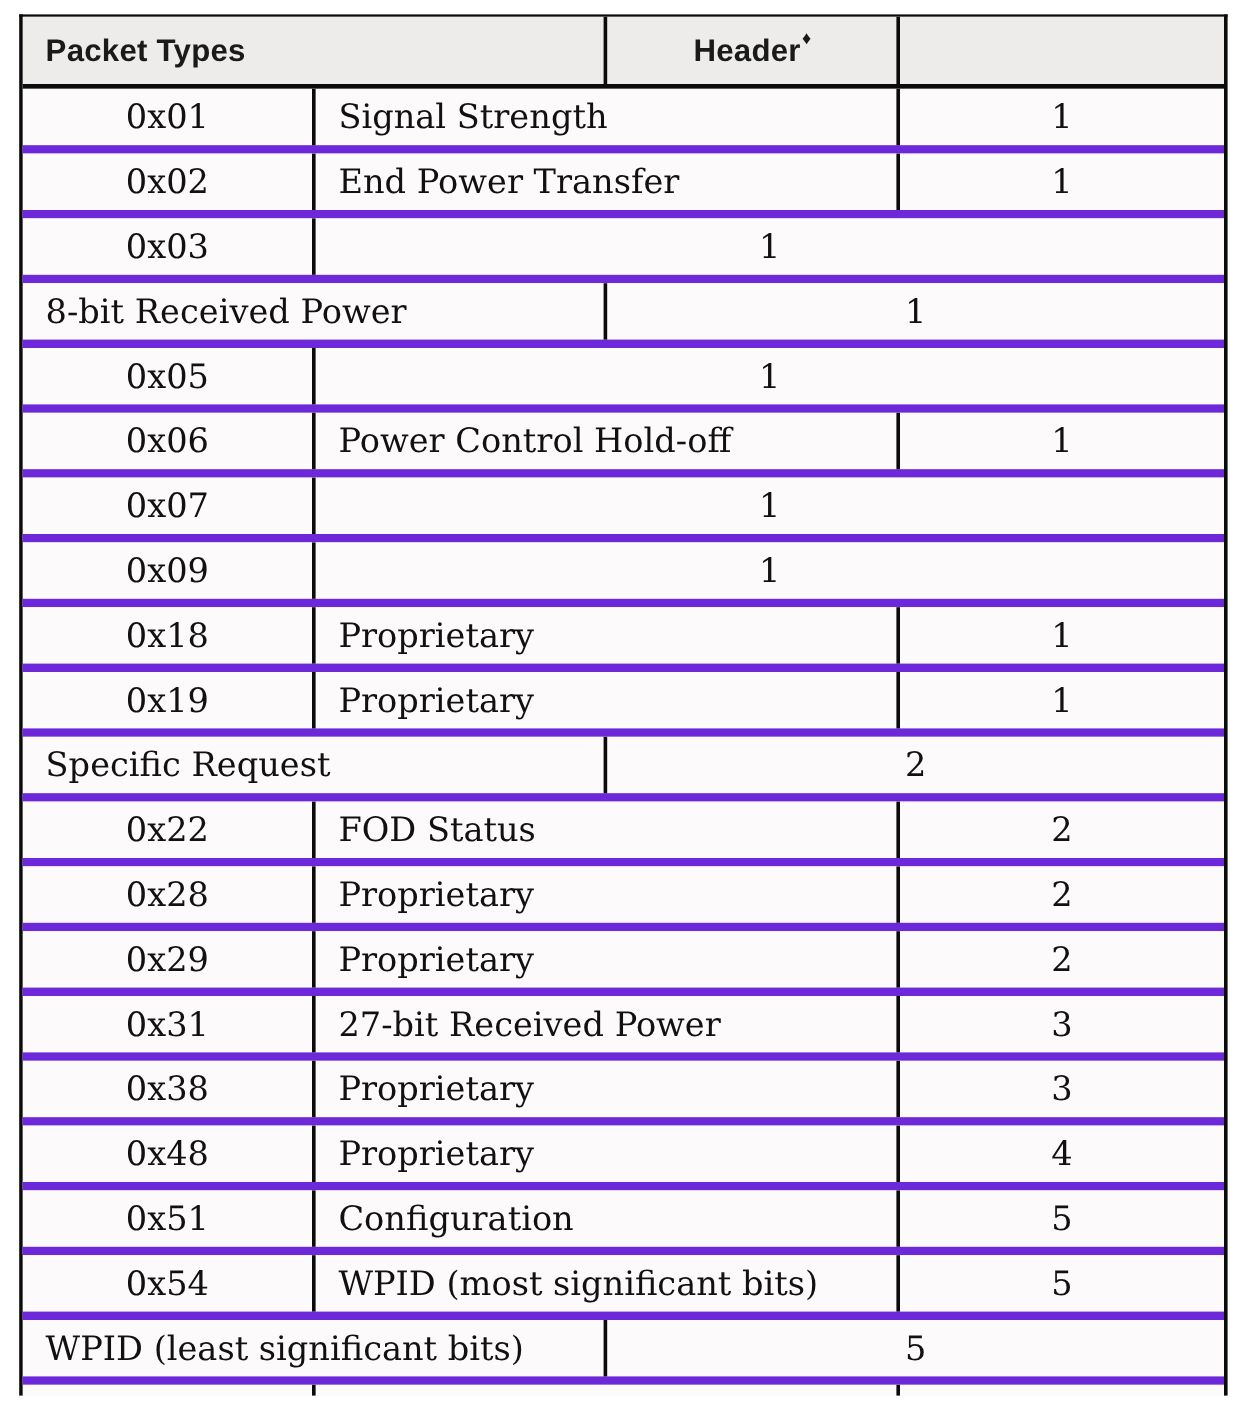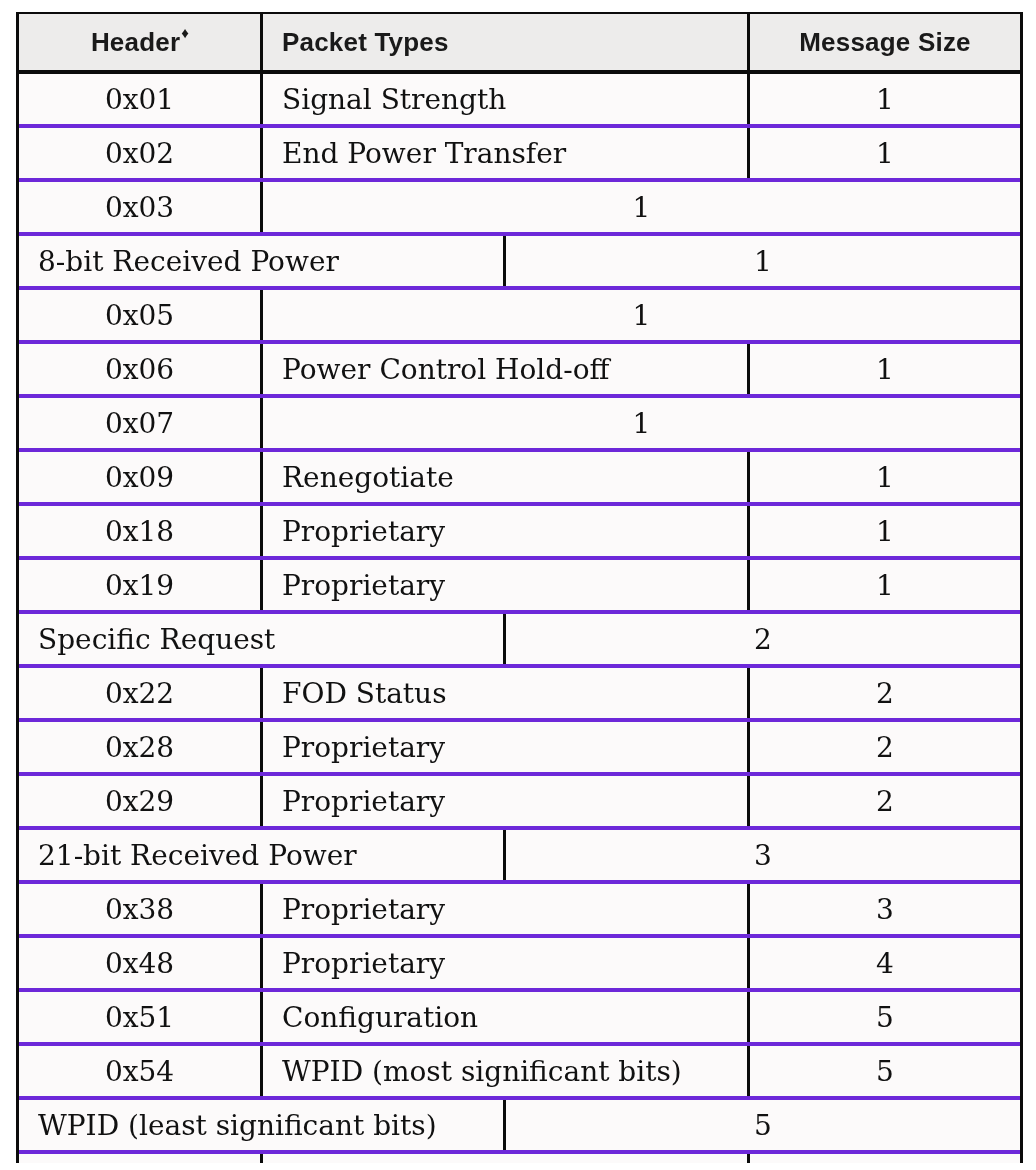--- a/index.html
+++ b/index.html
@@ -23,21 +23,21 @@
     width: 1007px;
     border-left: 3px solid #0b0b0b;
     border-right: 3px solid #0b0b0b;
     border-top: 2px solid #0b0b0b;
     background: #fcfbfb;
   }
 
   .tr {
     display: flex;
     align-items: stretch;
-    border-bottom: 4px solid #6d28d9;
+    border-bottom: 7px solid #6d28d9;
   }
 
   .tr.header-row {
     background: #edeceb;
     border-bottom: 4px solid #0b0b0b;
     height: 60px;
   }
 
   .tr.data-row {
     background: #fcfafa;
@@ -82,30 +82,27 @@
     color: #111111;
   }
 </style>
 </head>
 <body>
 
 <div class="page">
   <div class="packet-table">
 
     <div class="tr header-row">
+      <div class="th col-packet-type">
+        <span>Packet Types</span>
+      </div>
       <div class="th col-header-code">
         <span>Header</span>
           <sup>♦</sup>
       </div>
-      <div class="th col-packet-type">
-        <span>Packet Types</span>
-      </div>
-      <div class="th col-message-size">
-        <span>Message Size</span>
-      </div>
     </div>
 
     <div id="rows-container">
   <div class="tr data-row">
     <div class="td col-header-code">0x01</div>
     <div class="td col-packet-type">Signal Strength</div>
     <div class="td col-message-size">1</div>
   </div>
 
   <div class="tr data-row">
@@ -135,21 +132,20 @@
     <div class="td col-message-size">1</div>
   </div>
 
   <div class="tr data-row">
     <div class="td col-header-code">0x07</div>
     <div class="td col-message-size">1</div>
   </div>
 
   <div class="tr data-row">
     <div class="td col-header-code">0x09</div>
-    <div class="td col-packet-type">Renegotiate</div>
     <div class="td col-message-size">1</div>
   </div>
 
   <div class="tr data-row">
     <div class="td col-header-code">0x18</div>
     <div class="td col-packet-type">Proprietary</div>
     <div class="td col-message-size">1</div>
   </div>
 
   <div class="tr data-row">
@@ -175,21 +171,22 @@
     <div class="td col-message-size">2</div>
   </div>
 
   <div class="tr data-row">
     <div class="td col-header-code">0x29</div>
     <div class="td col-packet-type">Proprietary</div>
     <div class="td col-message-size">2</div>
   </div>
 
   <div class="tr data-row">
-    <div class="td col-packet-type">21-bit Received Power</div>
+    <div class="td col-header-code">0x31</div>
+    <div class="td col-packet-type">27-bit Received Power</div>
     <div class="td col-message-size">3</div>
   </div>
 
   <div class="tr data-row">
     <div class="td col-header-code">0x38</div>
     <div class="td col-packet-type">Proprietary</div>
     <div class="td col-message-size">3</div>
   </div>
 
   <div class="tr data-row">

